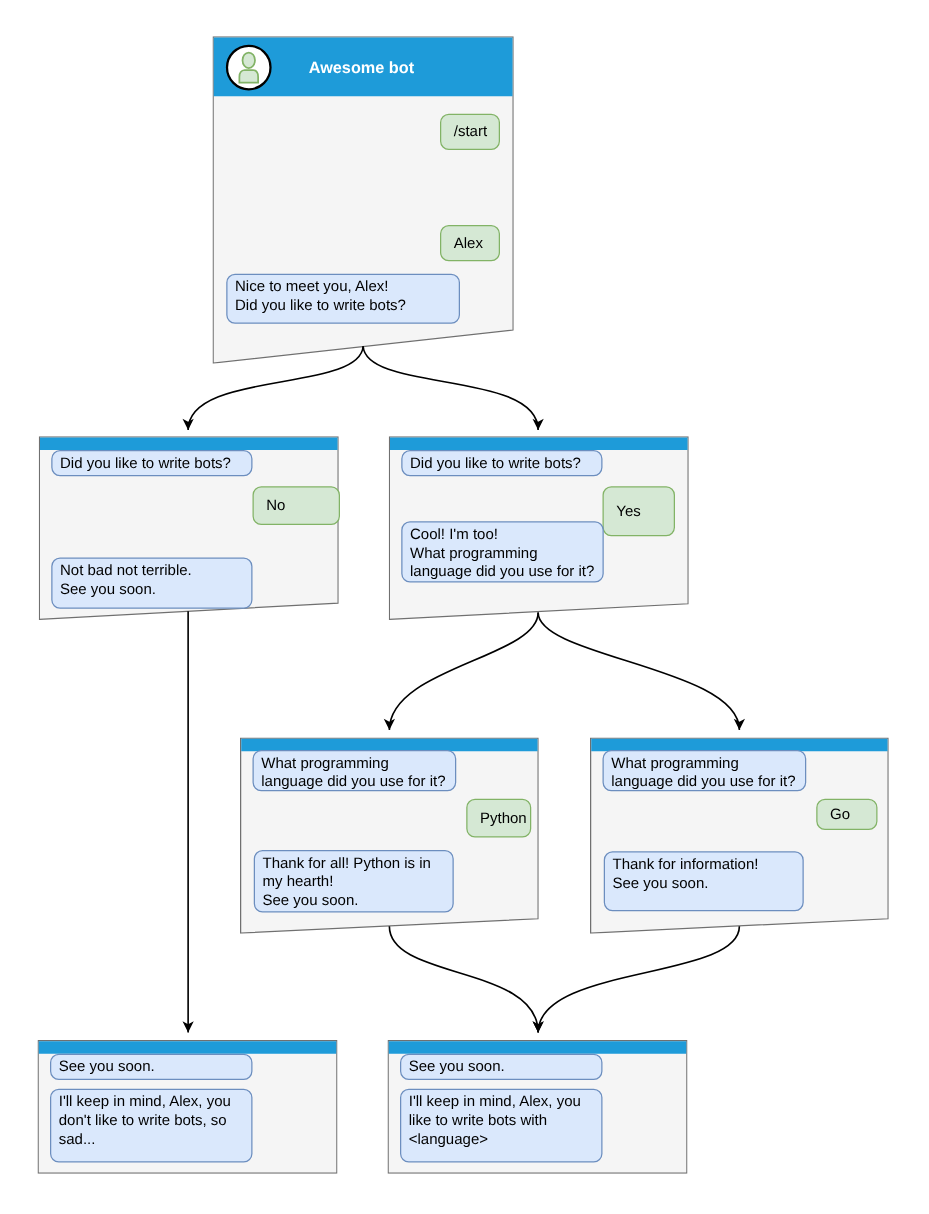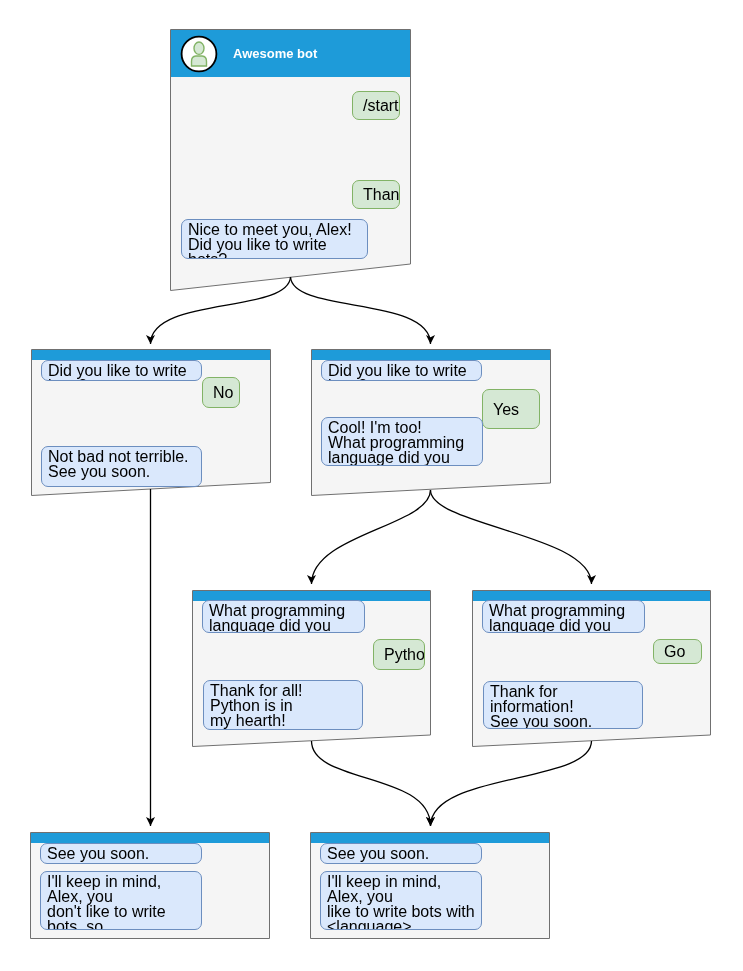--- a/index.html
+++ b/index.html
@@ -8,33 +8,33 @@
     background:#ffffff;
     font-family:"Liberation Sans", sans-serif;
     color:#000;
   }
   .window { position:absolute; z-index:1; }
   .frame { position:absolute; left:0; top:0; display:block; }
   .frame polygon { fill:var(--window-bg,#f5f5f5); stroke:var(--window-border,#666); stroke-width:1; }
   .titlebar {
     position:absolute; left:1px; top:1px; width:239px; height:47px;
     background:var(--header-blue,#1e9bd9);
-    display:flex; align-items:center; gap:15px; padding-left:9px; box-sizing:border-box;
+    display:flex; align-items:center; gap:29px; padding-left:9px; box-sizing:border-box;
   }
   .titlebar .title { color:var(--title-color,#fff); font-size:13px; font-weight:bold; }
   .minibar {
     position:absolute; left:1px; top:1px; right:1px; height:10px;
     background:var(--header-blue,#1e9bd9);
   }
   .avatar { display:block; }
   .av-circle { fill:#ffffff; stroke:#000; stroke-width:1.8; }
   .av-person { fill:var(--user-bg,#d5e8d4); stroke:var(--user-border,#82b366); stroke-width:1.4; }
   .bubble {
     position:absolute; box-sizing:border-box; border-radius:7px;
-    font-size:16px; line-height:15px; white-space:pre-line; overflow:hidden;
+    font-size:12px; line-height:15px; white-space:pre-line; overflow:hidden;
   }
   .bubble.bot {
     background:var(--bot-bg,#dae8fc); border:1px solid var(--bot-border,#6c8ebf);
     padding:2px 6px;
   }
   .bubble.user {
     background:var(--user-bg,#d5e8d4); border:1px solid var(--user-border,#82b366);
     display:flex; align-items:center; padding:0 6px 0 10px;
   }
   #edges { position:absolute; left:0; top:0; z-index:5; pointer-events:none; }
@@ -52,32 +52,32 @@
     <svg class="avatar" width="38" height="38" viewBox="0 0 38 38">
       <circle class="av-circle" cx="19" cy="19" r="17.4"></circle>
       <g>
         <path class="av-person" d="M11.5,31 L11.5,26.5 Q11.5,21.3 15.8,21 L22.2,21 Q26.5,21.3 26.5,26.5 L26.5,31 Z"></path>
         <ellipse class="av-person" cx="19" cy="13.2" rx="5" ry="6.2"></ellipse>
       </g>
     </svg>
     <span class="title">Awesome bot</span>
   </div>
   <div class="bubble user" style="left:182px; top:62px;  width:48px;  height:29px">/start</div>
-  <div class="bubble user" style="left:182px; top:151px; width:48px;  height:29px">Thank</div>
+  <div class="bubble user" style="left:182px; top:151px; width:48px;  height:29px">Alex</div>
   <div class="bubble bot" style="left:11px;  top:190px; width:187px; height:40px">Nice to meet you, Alex!
 Did you like to write bots?</div>
 </div>
 
 <div class="window" style="left:31px; top:349px; width:240px; height:147px">
   <svg class="frame" width="240" height="147">
     <polygon points="0.5,0.5 239.5,0.5 239.5,133.5 0.5,146.5"></polygon>
   </svg>
   <div class="minibar"></div>
   <div class="bubble bot" style="left:10px;  top:11px; width:161px; height:21px">Did you like to write bots?</div>
-  <div class="bubble user" style="left:171px; top:28px; width:38px;  height:31px">No</div>
+  <div class="bubble user" style="left:171px; top:40px; width:70px;  height:31px">No</div>
   <div class="bubble bot" style="left:10px;  top:97px; width:161px; height:41px">Not bad not terrible.
 See you soon.</div>
 </div>
 
 <div class="window" style="left:311px; top:349px; width:240px; height:147px">
   <svg class="frame" width="240" height="147">
     <polygon points="0.5,0.5 239.5,0.5 239.5,134 0.5,146.5"></polygon>
   </svg>
   <div class="minibar"></div>
   <div class="bubble bot" style="left:10px;  top:11px; width:161px; height:21px">Did you like to write bots?</div>

